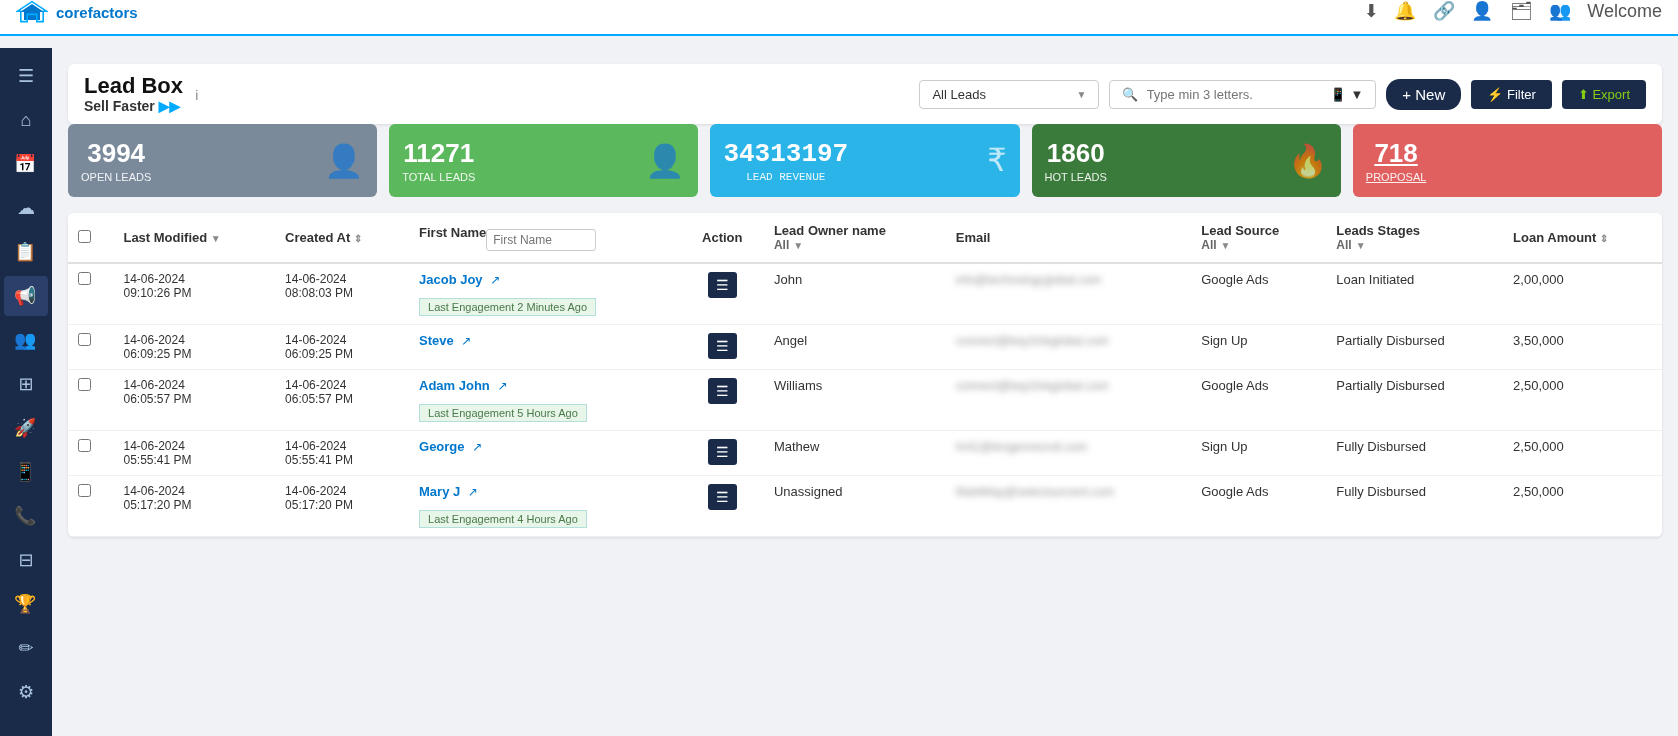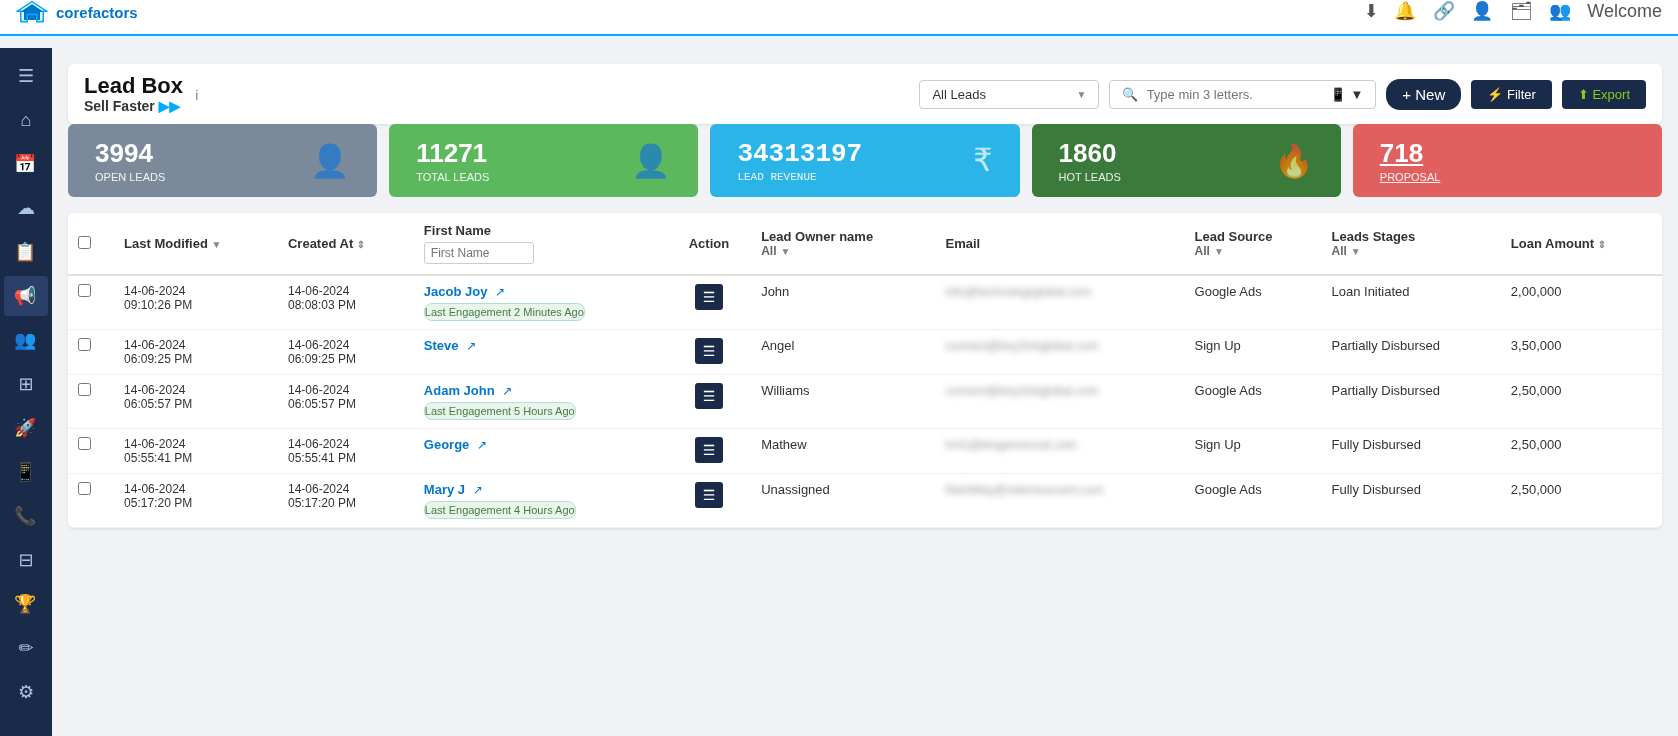--- a/index.html
+++ b/index.html
@@ -70,22 +70,22 @@
     .btn-export {
       background: #1a2b4a; color: #84cc16; border: none; border-radius: 4px;
       padding: 7px 16px; font-size: 13px; cursor: pointer; display: flex; align-items: center; gap: 4px;
     }
 
     
     .stats-row {
       display: flex; gap: 12px; margin-bottom: 16px;
     }
     .stat-card {
-      flex: 1; border-radius: 6px; padding: 14px 27px; color: #fff;
-      display: flex; align-items: center; justify-content: space-between; min-width: 0;
+      flex: 1; border-radius: 6px; padding: 14px 13px; color: #fff;
+      display: flex; align-items: center; justify-content: space-between; min-width: 0; text-align: center;
     }
     .stat-card.gray { background: #7a8a9a; }
     .stat-card.green { background: #5cb85c; }
     .stat-card.blue { background: #2ab4e8; font-family: Liberation Mono, monospace; }
     .stat-card.dark-green { background: #3a7a3a; }
     .stat-card.red { background: #e06060; text-decoration: underline; }
     .stat-num { font-size: 26px; font-weight: bold; }
     .stat-label { font-size: 11px; text-transform: uppercase; opacity: 0.9; margin-top: 2px; }
     .stat-icon { font-size: 32px; opacity: 0.7; }
 
@@ -100,36 +100,36 @@
       padding: 10px 10px; text-align: left; font-weight: bold; color: #333;
       white-space: nowrap;
     }
     thead th.center { text-align: center; }
     tbody tr { border-bottom: 1px solid #f0f0f0; }
     tbody td { padding: 8px 10px; vertical-align: top; }
 
     .lead-name { color: #0077cc; cursor: pointer; font-weight: 700; }
     .engagement-badge {
       display: inline-block; background: #e8f5e9; color: #4a7a4a;
-      border: 1px solid #b2dfdb; border-radius: 8px; font-size: 11px;
-      padding: 2px 0; margin-top: 4px; white-space: nowrap;
+      border: 1px solid #b2dfdb; border-radius: 0; font-size: 11px;
+      padding: 2px 8px; margin-top: 11px; white-space: nowrap;
     }
     .action-btn {
       background: #1a2b4a; color: #fff; border: none; border-radius: 3px;
       padding: 5px 8px; cursor: pointer; font-size: 14px;
     }
     .ext-link { color: #0077cc; font-size: 12px; margin-left: 4px; cursor: pointer; }
     .email-blur { color: #999; filter: blur(3px); font-size: 12px; }
     .col-sort { cursor: pointer; }
     .sort-arrow { font-size: 10px; color: #888; }
     .dropdown-arrow { font-size: 10px; color: #888; }
 
     input[type="checkbox"] { cursor: pointer; }
 
-    .first-name-header { display: flex; flex-direction: column; }
+    .first-name-header { display: flex; flex-direction: row; }
     .th-sub-input {
       border: 1px solid #ccc; border-radius: 3px; padding: 3px 6px;
       font-size: 12px; width: 110px; margin-top: 4px; font-weight: normal;
     }
     .lead-owner-all {
       display: flex; align-items: center; gap: 4px; font-size: 12px; color: #666;
     }
   </style>
 </head>
 <body>

